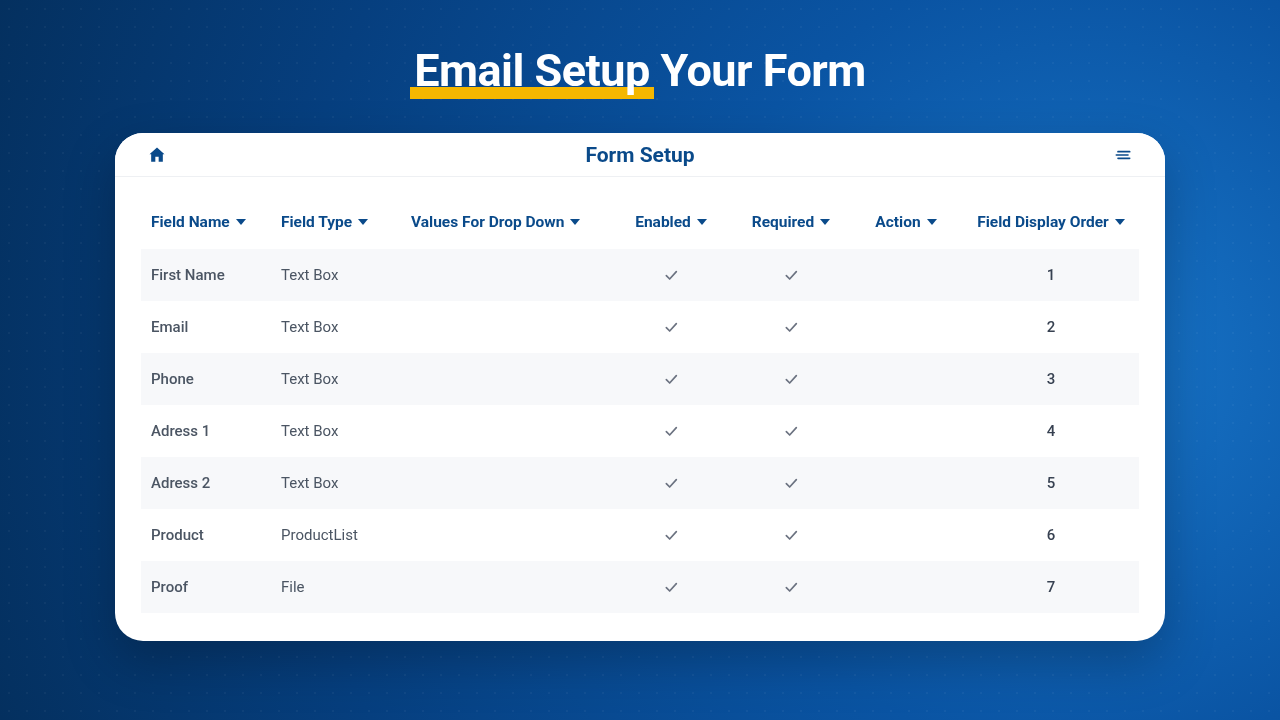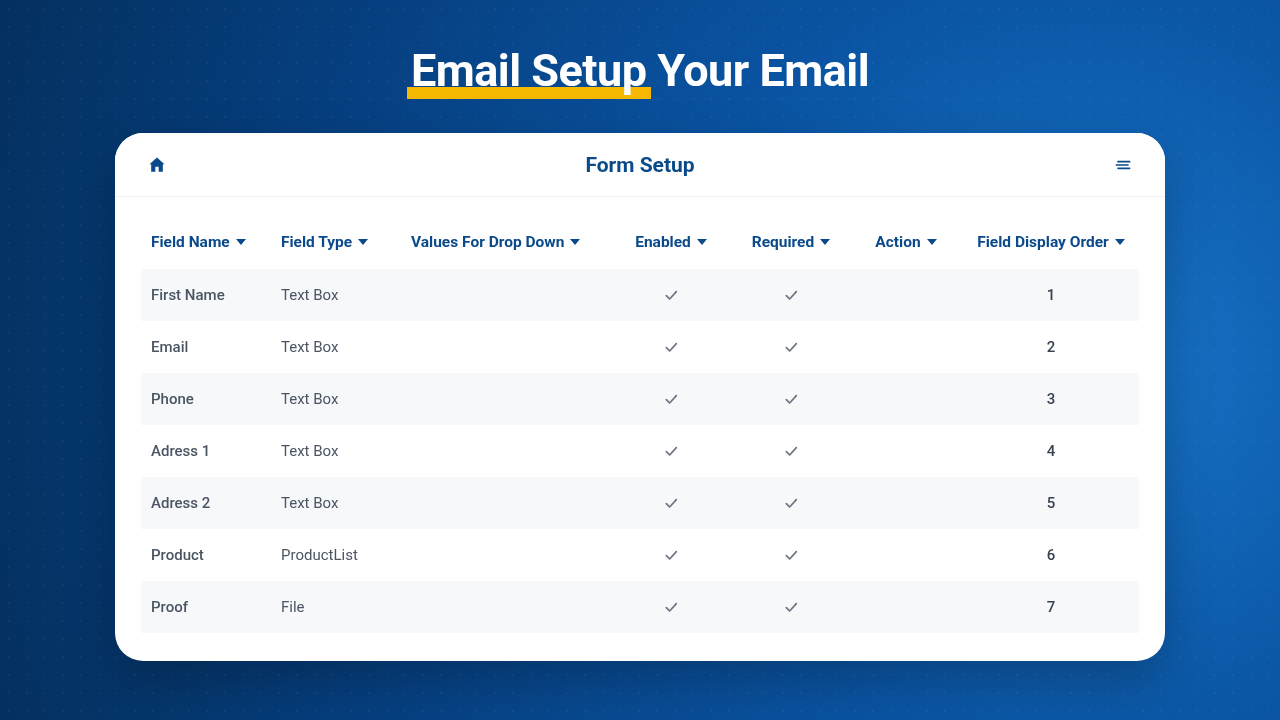--- a/index.html
+++ b/index.html
@@ -50,21 +50,21 @@
     width: 1050px;
     background: #ffffff;
     border-radius: 28px;
     box-shadow: 0 20px 50px rgba(0,0,0,0.25);
     overflow: hidden;
     display: flex;
     flex-direction: column;
   }
 
   .card-header {
-    height: 64px;
+    height: 44px;
     display: flex;
     align-items: center;
     justify-content: space-between;
     padding: 0 28px;
     border-bottom: 1px solid #eef0f3;
     background: #ffffff;
   }
   .card-header .title {
     font-size: 21px;
     font-weight: 700;
@@ -128,21 +128,21 @@
 
   .check {
     color: #6b7280;
     display: inline-flex;
   }
 </style>
 </head>
 <body>
 
 <h1 class="hero-title">
-  <span class="accent">Email Setup</span><span> Your Email</span>
+  <span class="accent">Email Setup</span><span> Your Form</span>
 </h1>
 
 <div class="card">
   <div class="card-header" style="position:relative;">
     <span class="icon-btn">
       <svg width="20" height="20" viewBox="0 0 24 24" fill="currentColor">
           <path d="M12 3.1 3 11h2v9h5v-6h4v6h5v-9h2L12 3.1z"></path>
         </svg>
     </span>
     <span class="title">Form Setup</span>

